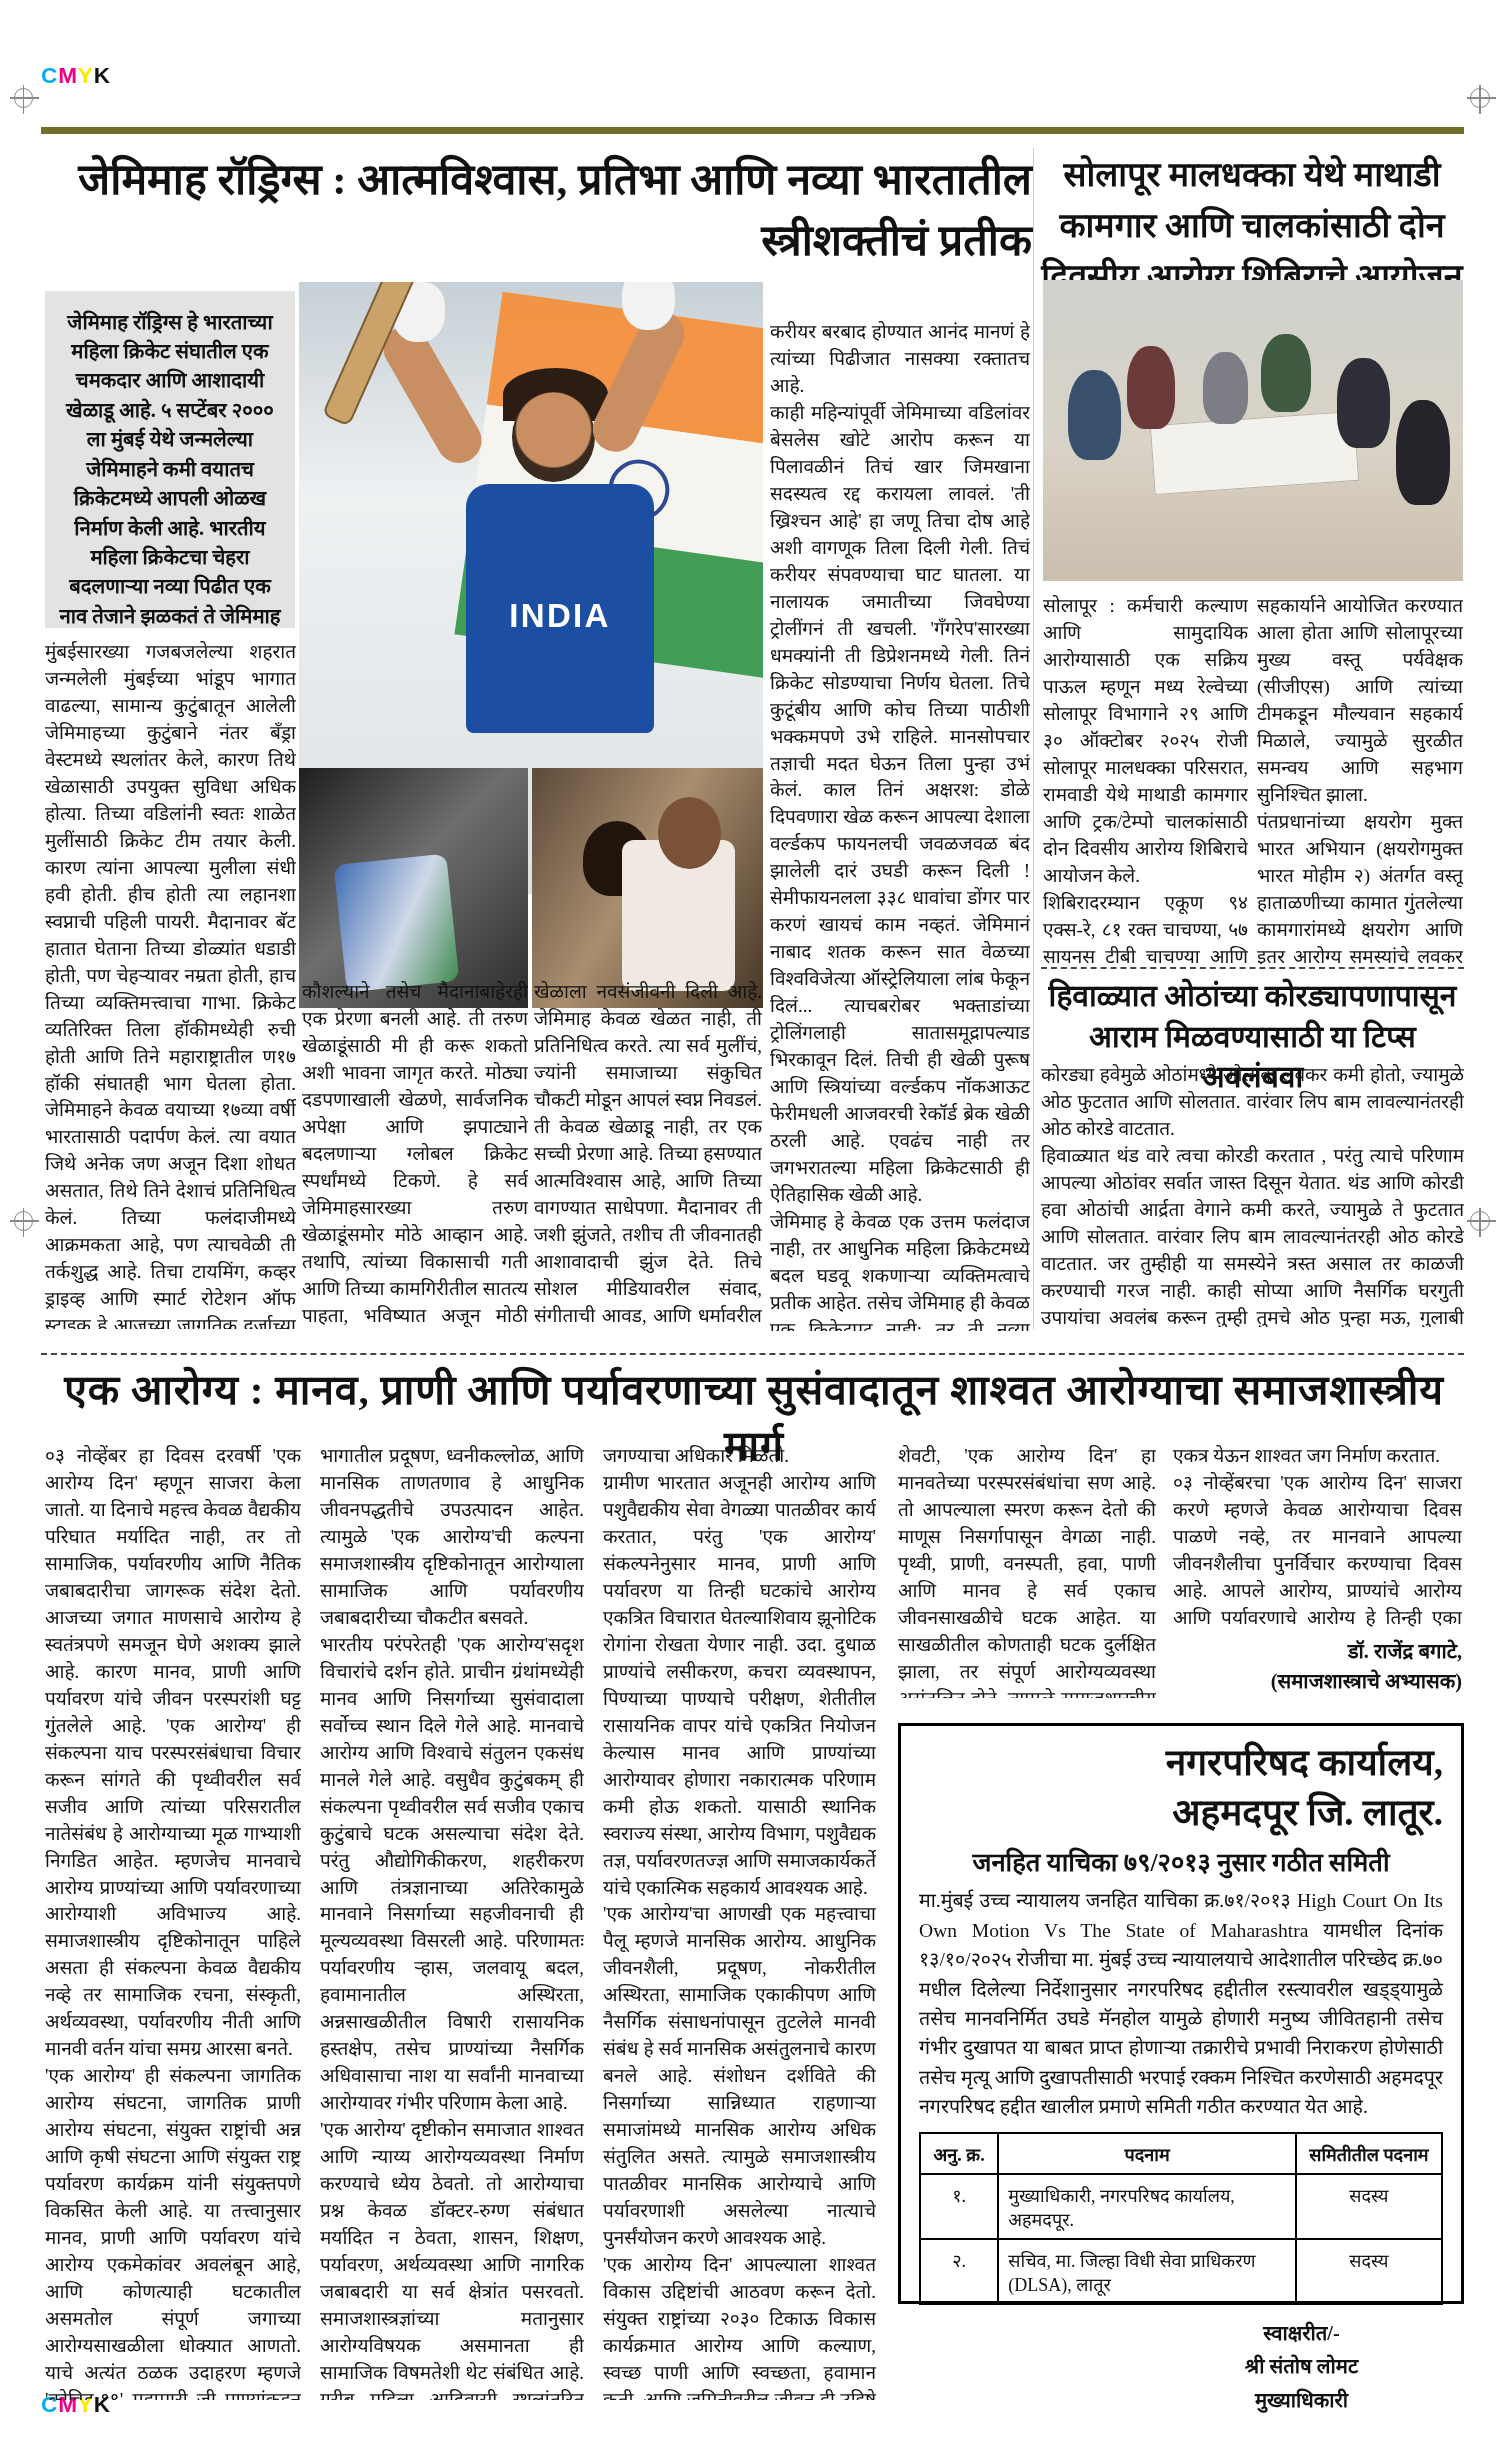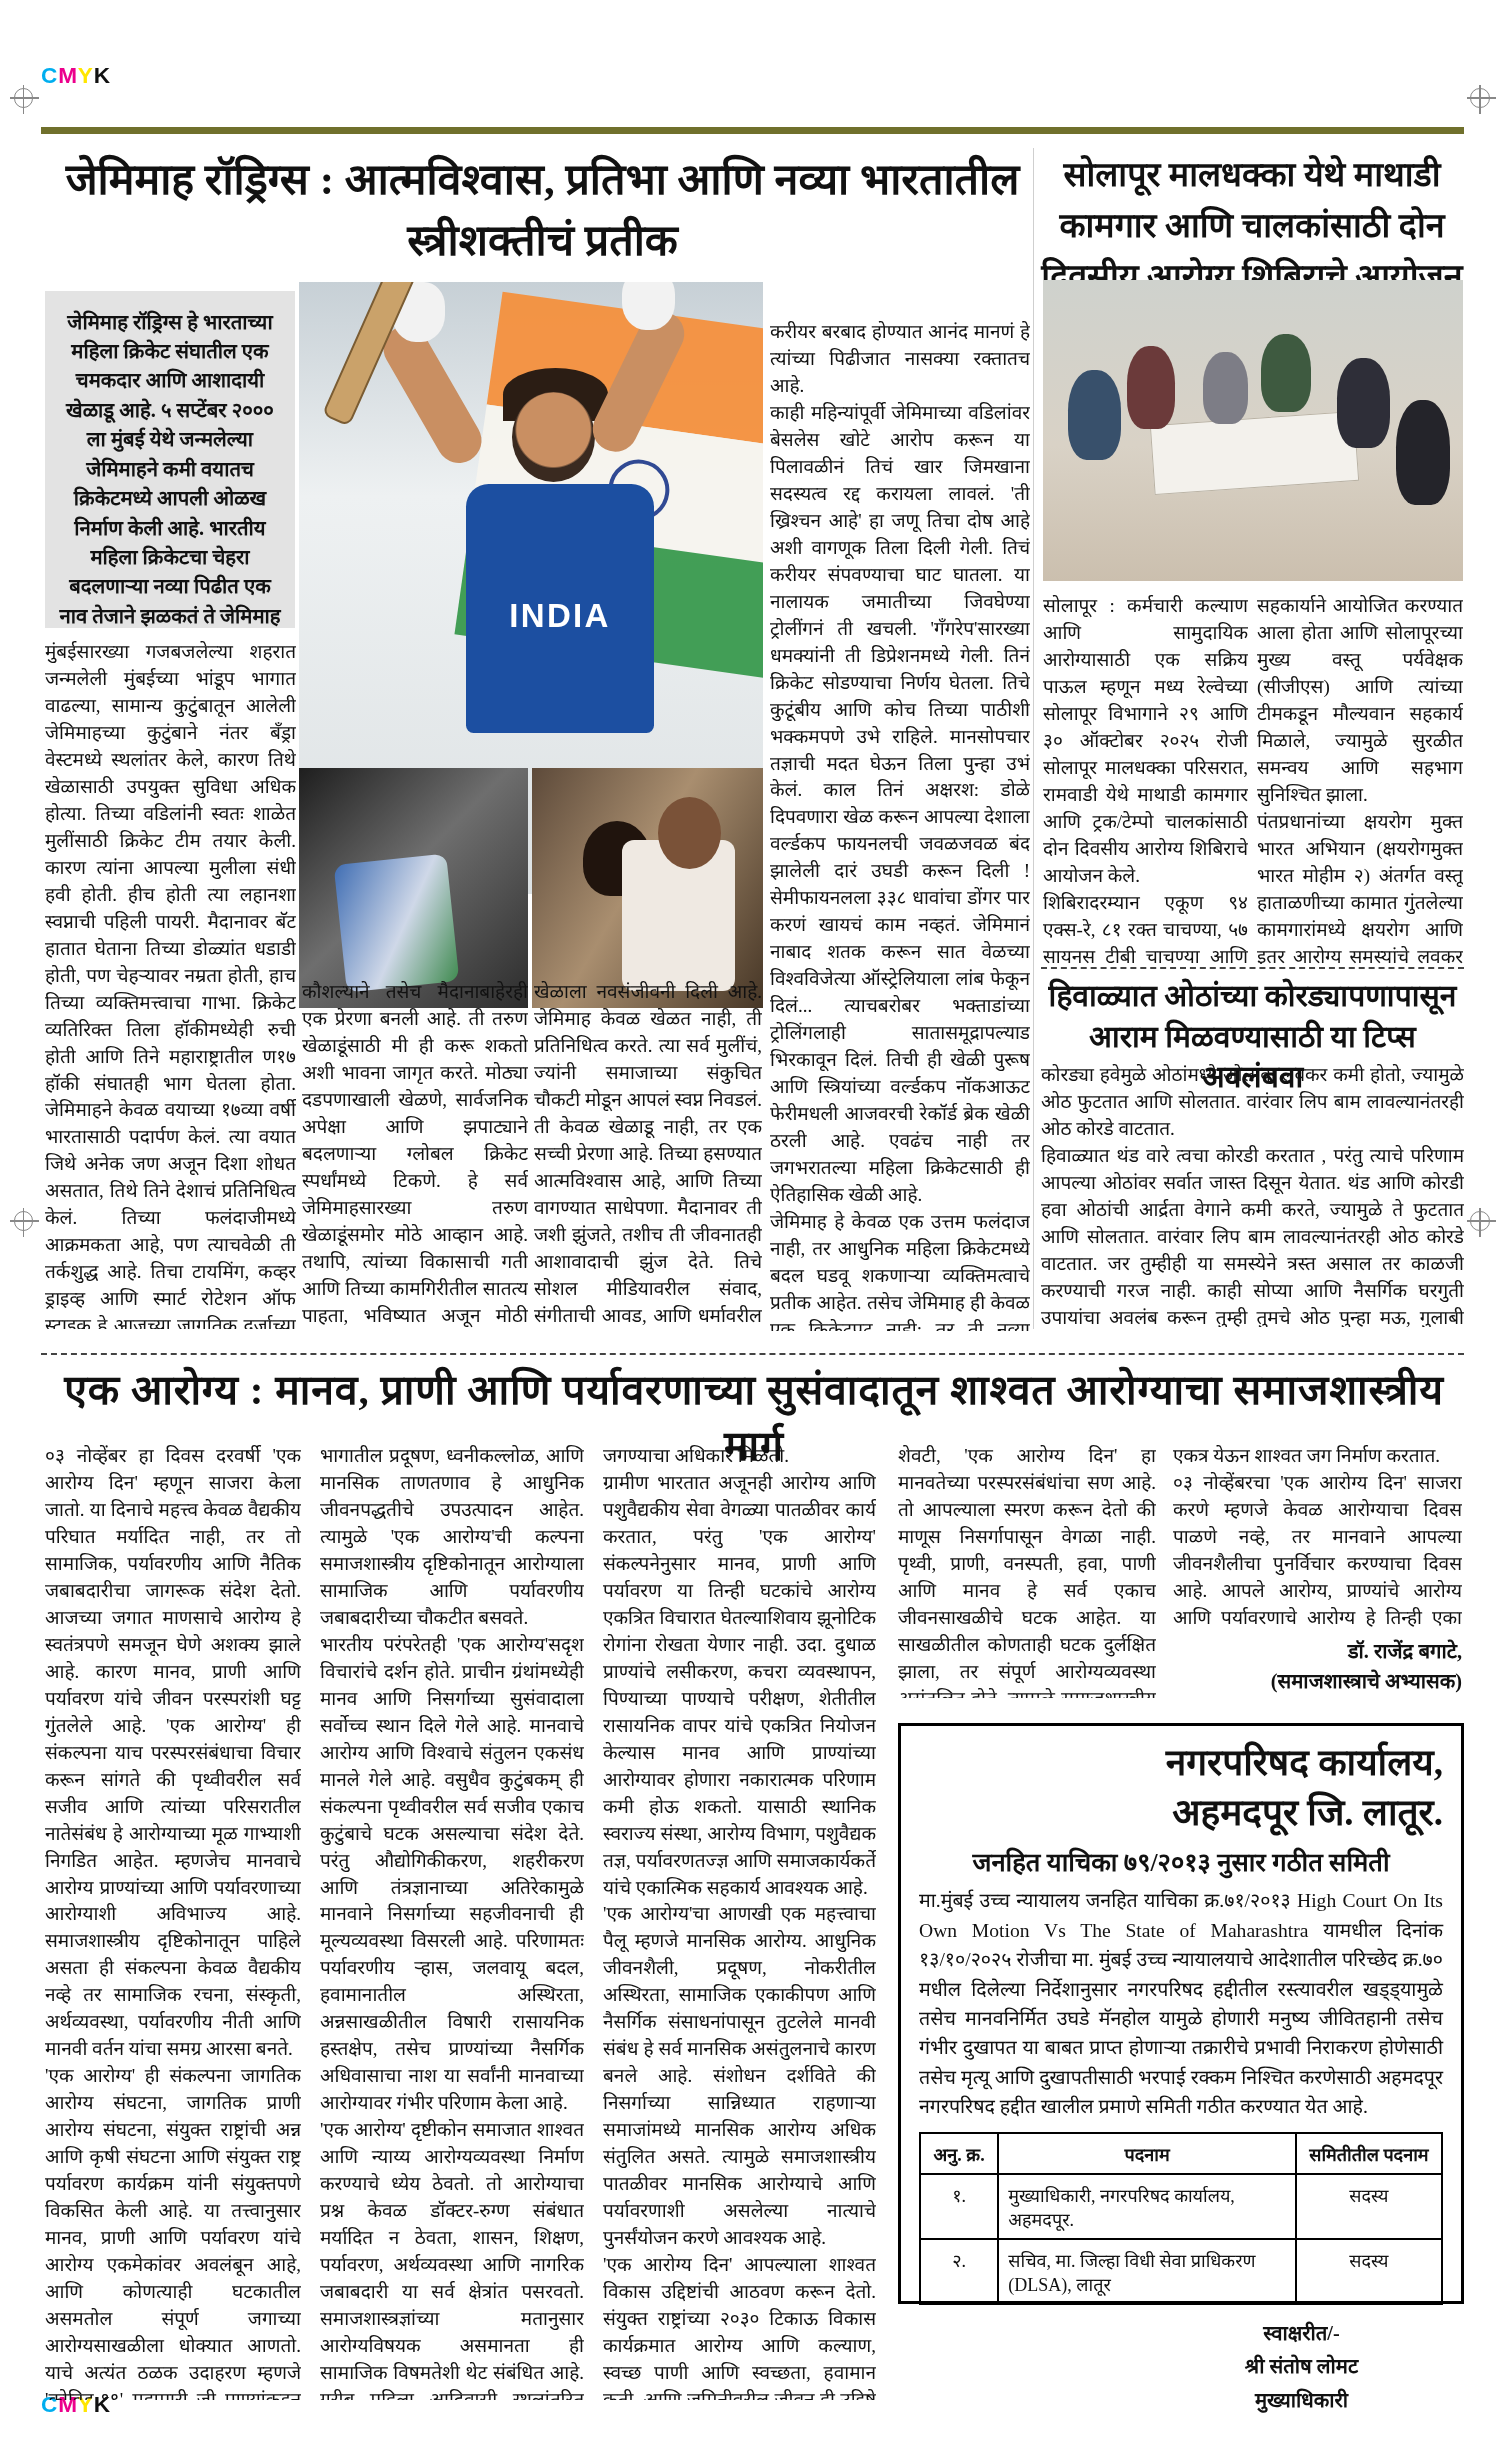--- a/index.html
+++ b/index.html
@@ -14,21 +14,21 @@
   .cmyk{font-family:"Liberation Sans",sans-serif;font-weight:bold;font-size:22.6px;letter-spacing:0.8px;text-align:center;}
   .cmyk .c{color:#00aeef}.cmyk .m{color:#ec008c}.cmyk .y{color:#ffe600}.cmyk .k{color:#111}
   
   .masthead{left:41px;top:47px;width:1423px;height:77px;background:#e9e9e9;}
   .mast-title{position:absolute;left:16.6px;top:1.5px;font-size:48px;font-weight:bold;color:#0a0a0a;letter-spacing:1.5px;}
   .mast-tag{position:absolute;left:410px;top:84px;font-size:18px;font-weight:bold;}
   .mast-date{position:absolute;right:136px;top:35px;font-size:29px;font-weight:bold;}
   .mast-page{position:absolute;right:21px;top:39px;font-size:25px;font-weight:bold;}
   .rule-olive{left:41px;top:127px;width:1423px;height:6.8px;background:#70702c;}
   
-  .head-main{left:53px;top:149px;width:979px;font-size:43px;line-height:1.42;font-weight:800;text-align:center;}
+  .head-main{left:53px;top:149px;width:979px;font-size:43px;line-height:1.42;font-weight:800;text-align:right;}
   .head-solapur{left:1041px;top:149px;width:422px;font-size:34px;line-height:1.5;font-weight:bold;text-align:center;}
   .vrule{border-left:1.5px solid #cfcfcf;}
   
   .col{font-size:19px;line-height:1.42;text-align:justify;white-space:pre-line;overflow:hidden;}
   .leadbox{left:45px;top:291px;width:250px;height:337px;background:#e3e3e3;padding:16.6px 12px;
            font-size:20.3px;line-height:1.45;font-weight:600;text-align:center;overflow:hidden;}
   .dashed{border-top:2.3px dashed #444;}
   .head-tips{left:1041px;top:976px;width:423px;font-size:30px;line-height:1.35;font-weight:bold;text-align:center;}
   .head-banner{left:44px;top:1360px;width:1420px;font-size:41px;font-weight:800;text-align:center;letter-spacing:0.8px;}
   .byline-oh{left:1173px;top:1636px;width:289px;font-size:20.3px;font-weight:bold;text-align:right;line-height:1.5;}

